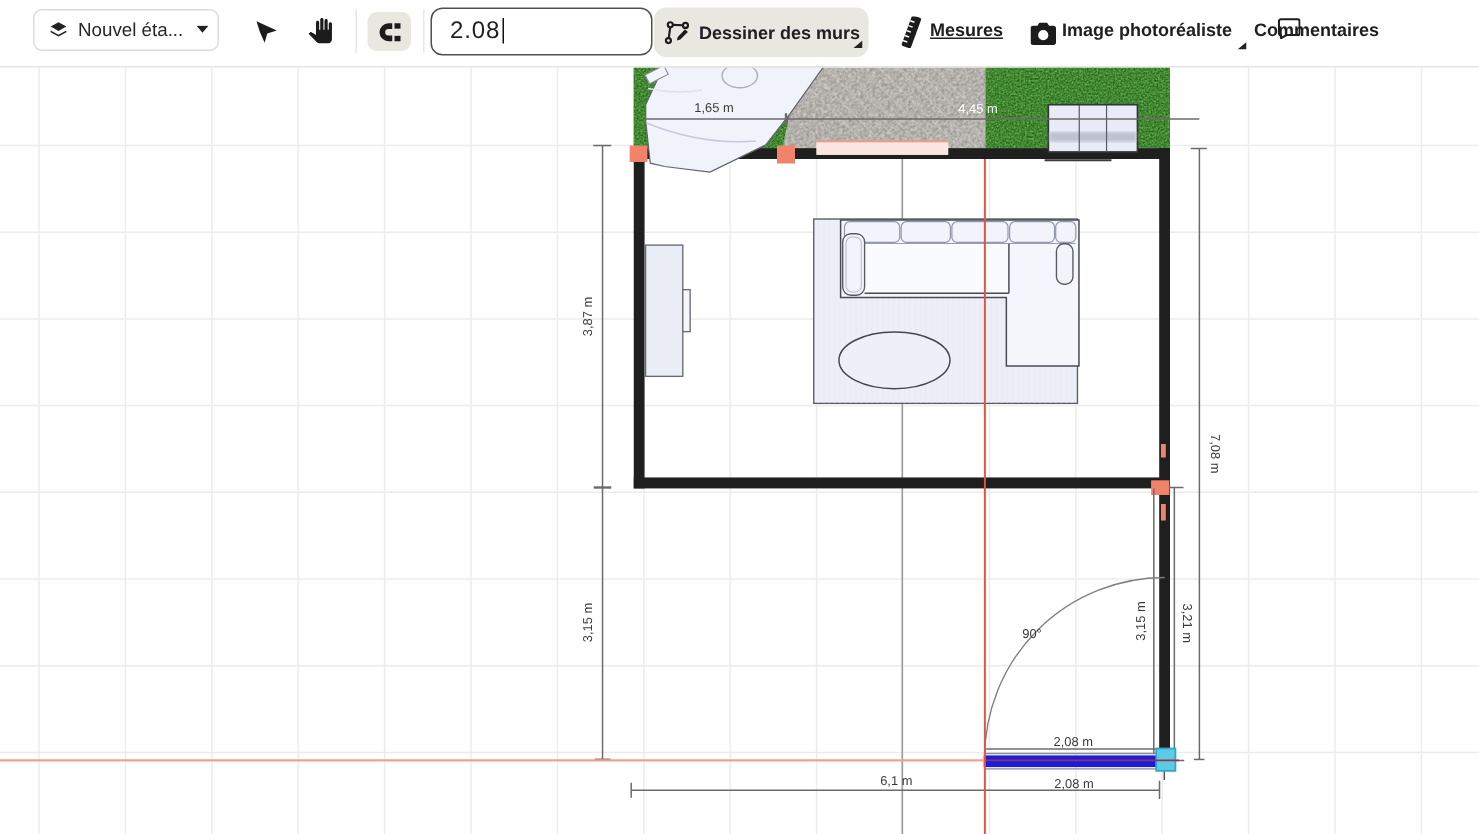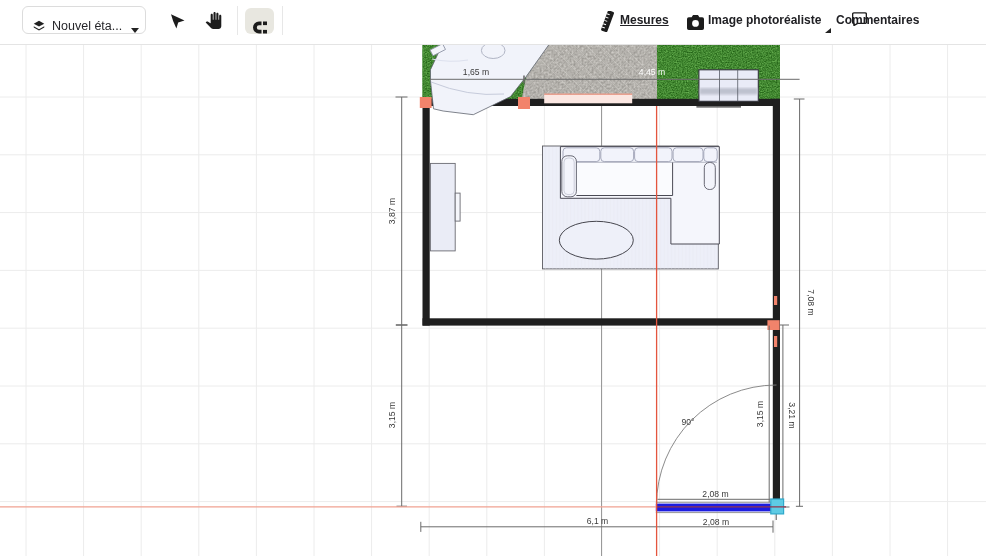--- a/index.html
+++ b/index.html
@@ -1,21 +1,21 @@
 <!DOCTYPE html>
 <html><head>
 <meta charset="utf-8">
 <style>
   html,body{margin:0;padding:0;}
   body{width:986px;height:556px;overflow:hidden;background:#fff;
        font-family:"Liberation Sans",sans-serif;position:relative;}
   .abs{position:absolute;}
   #toolbar{position:absolute;left:0;top:0;width:986px;height:44px;background:#fff;
            border-bottom:1px solid #e4e4e4;z-index:10;}
-  .tbtn{position:absolute;display:flex;align-items:flex-end;box-sizing:border-box;white-space:nowrap;}
+  .tbtn{position:absolute;display:flex;align-items:center;box-sizing:border-box;white-space:nowrap;}
   .sep{position:absolute;top:6px;width:1px;height:29px;background:#e7e7e7;}
   .lbl{font-size:12px;font-weight:600;color:#202024;white-space:nowrap;}
 </style>
 </head>
 <body>
 <svg id="canvas" class="abs" style="left:0;top:0;z-index:1;" width="986" height="556" viewBox="0 0 986 556">
   <defs>
     <filter id="grassf" x="0%" y="0%" width="100%" height="100%" color-interpolation-filters="sRGB">
       <feTurbulence type="fractalNoise" baseFrequency="0.8" numOctaves="2" seed="11" result="n"></feTurbulence>
       <feColorMatrix in="n" type="matrix" values="0.46 0 0 0 0.035  0.52 0 0 0 0.27   0.40 0 0 0 0.00   0 0 0 0 1"></feColorMatrix>
@@ -281,21 +281,41 @@
 
   <div class="tbtn" style="left:245px;top:8px;width:29px;height:26px;background:#e8e7e0;border-radius:6px;justify-content:center;">
     <svg width="16" height="13" viewBox="0 0 16 13">
       <path d="M9.5,0.5 H7 a6,6 0 0 0 0,12 h2.5 V8.7 H7 a2.2,2.2 0 0 1 0,-4.4 h2.5 Z" fill="#1c1c1c"></path>
       <rect x="11" y="0.5" width="4" height="3.6" fill="#1c1c1c"></rect>
       <rect x="11" y="8.9" width="4" height="3.6" fill="#1c1c1c"></rect>
     </svg>
   </div>
   <div class="sep" style="left:281.5px;"></div>
 
-
+  <div class="tbtn" style="left:287px;top:4.5px;width:148px;height:32px;border:1.5px solid #4f4f4f;border-radius:8px;background:#fff;padding-left:12px;">
+    <span style="font-size:16px;color:#1f1f1f;letter-spacing:0.6px;">2.08</span>
+    <span style="display:inline-block;width:1.2px;height:17px;background:#111;margin-left:1px;"></span>
+  </div>
+
+  <div class="tbtn" style="left:436px;top:5px;width:143px;height:33px;background:#e8e7e0;border-radius:8px;padding-left:7px;">
+    <svg width="17" height="16" viewBox="0 0 20 19" style="flex:none;">
+      <g fill="none" stroke="#1c1c1c" stroke-width="1.7">
+        <circle cx="3" cy="15.5" r="2"></circle>
+        <circle cx="4.5" cy="3" r="2"></circle>
+        <circle cx="16.5" cy="3.5" r="2"></circle>
+        <path d="M3.3,13.6 L4.4,5"></path>
+        <path d="M6.5,3.1 L14.5,3.4"></path>
+      </g>
+      <path d="M16.2,6.5 L18.4,8.7 L12.4,14.7 L9.7,15.4 L10.4,12.7 Z" fill="#1c1c1c"></path>
+    </svg>
+    <span class="lbl" style="margin-left:6px;">Dessiner des murs</span>
+    <svg class="abs" style="right:4px;bottom:6px;" width="6" height="5" viewBox="0 0 6 5">
+        <path d="M6,0 L6,5 L0,5 Z" fill="#222"></path>
+      </svg>
+  </div>
 
   <svg class="abs" style="left:600px;top:11px;" width="15" height="21" viewBox="0 0 15 21">
     <g transform="rotate(20 7.5 10.5)">
       <rect x="4.2" y="-0.5" width="6.6" height="21.5" rx="1.2" fill="#1c1c1c"></rect>
       <g stroke="#fff" stroke-width="1">
         <line x1="4.2" y1="3.5" x2="7.2" y2="3.5"></line>
         <line x1="4.2" y1="7" x2="7.2" y2="7"></line>
         <line x1="4.2" y1="10.5" x2="7.2" y2="10.5"></line>
         <line x1="4.2" y1="14" x2="7.2" y2="14"></line>
         <line x1="4.2" y1="17.5" x2="7.2" y2="17.5"></line>

